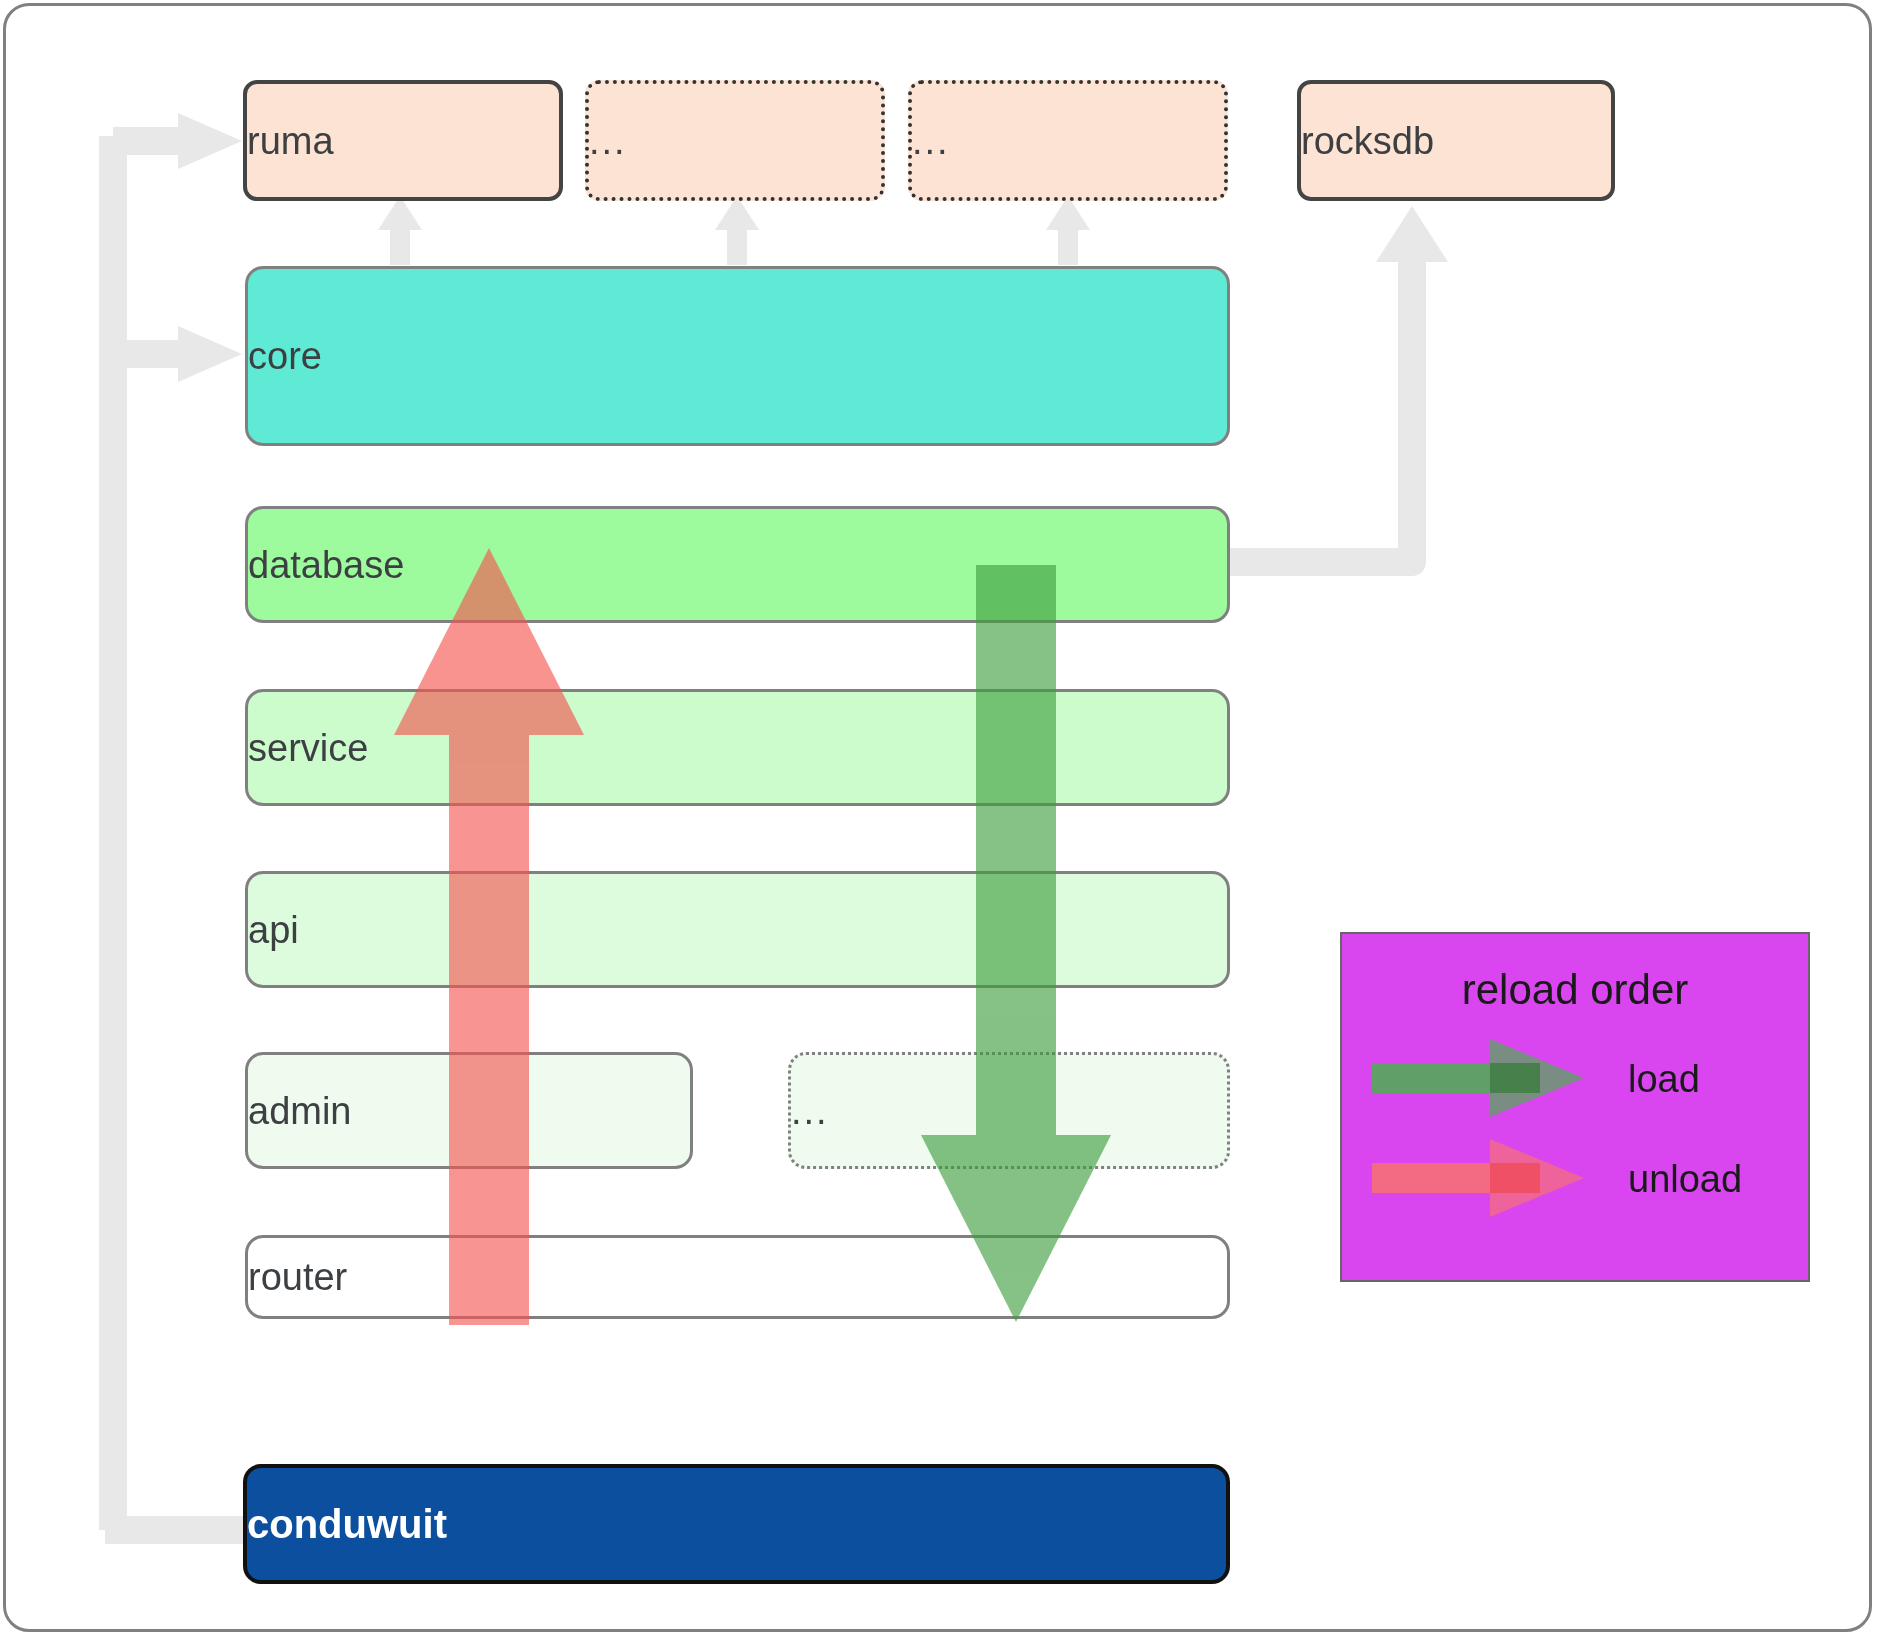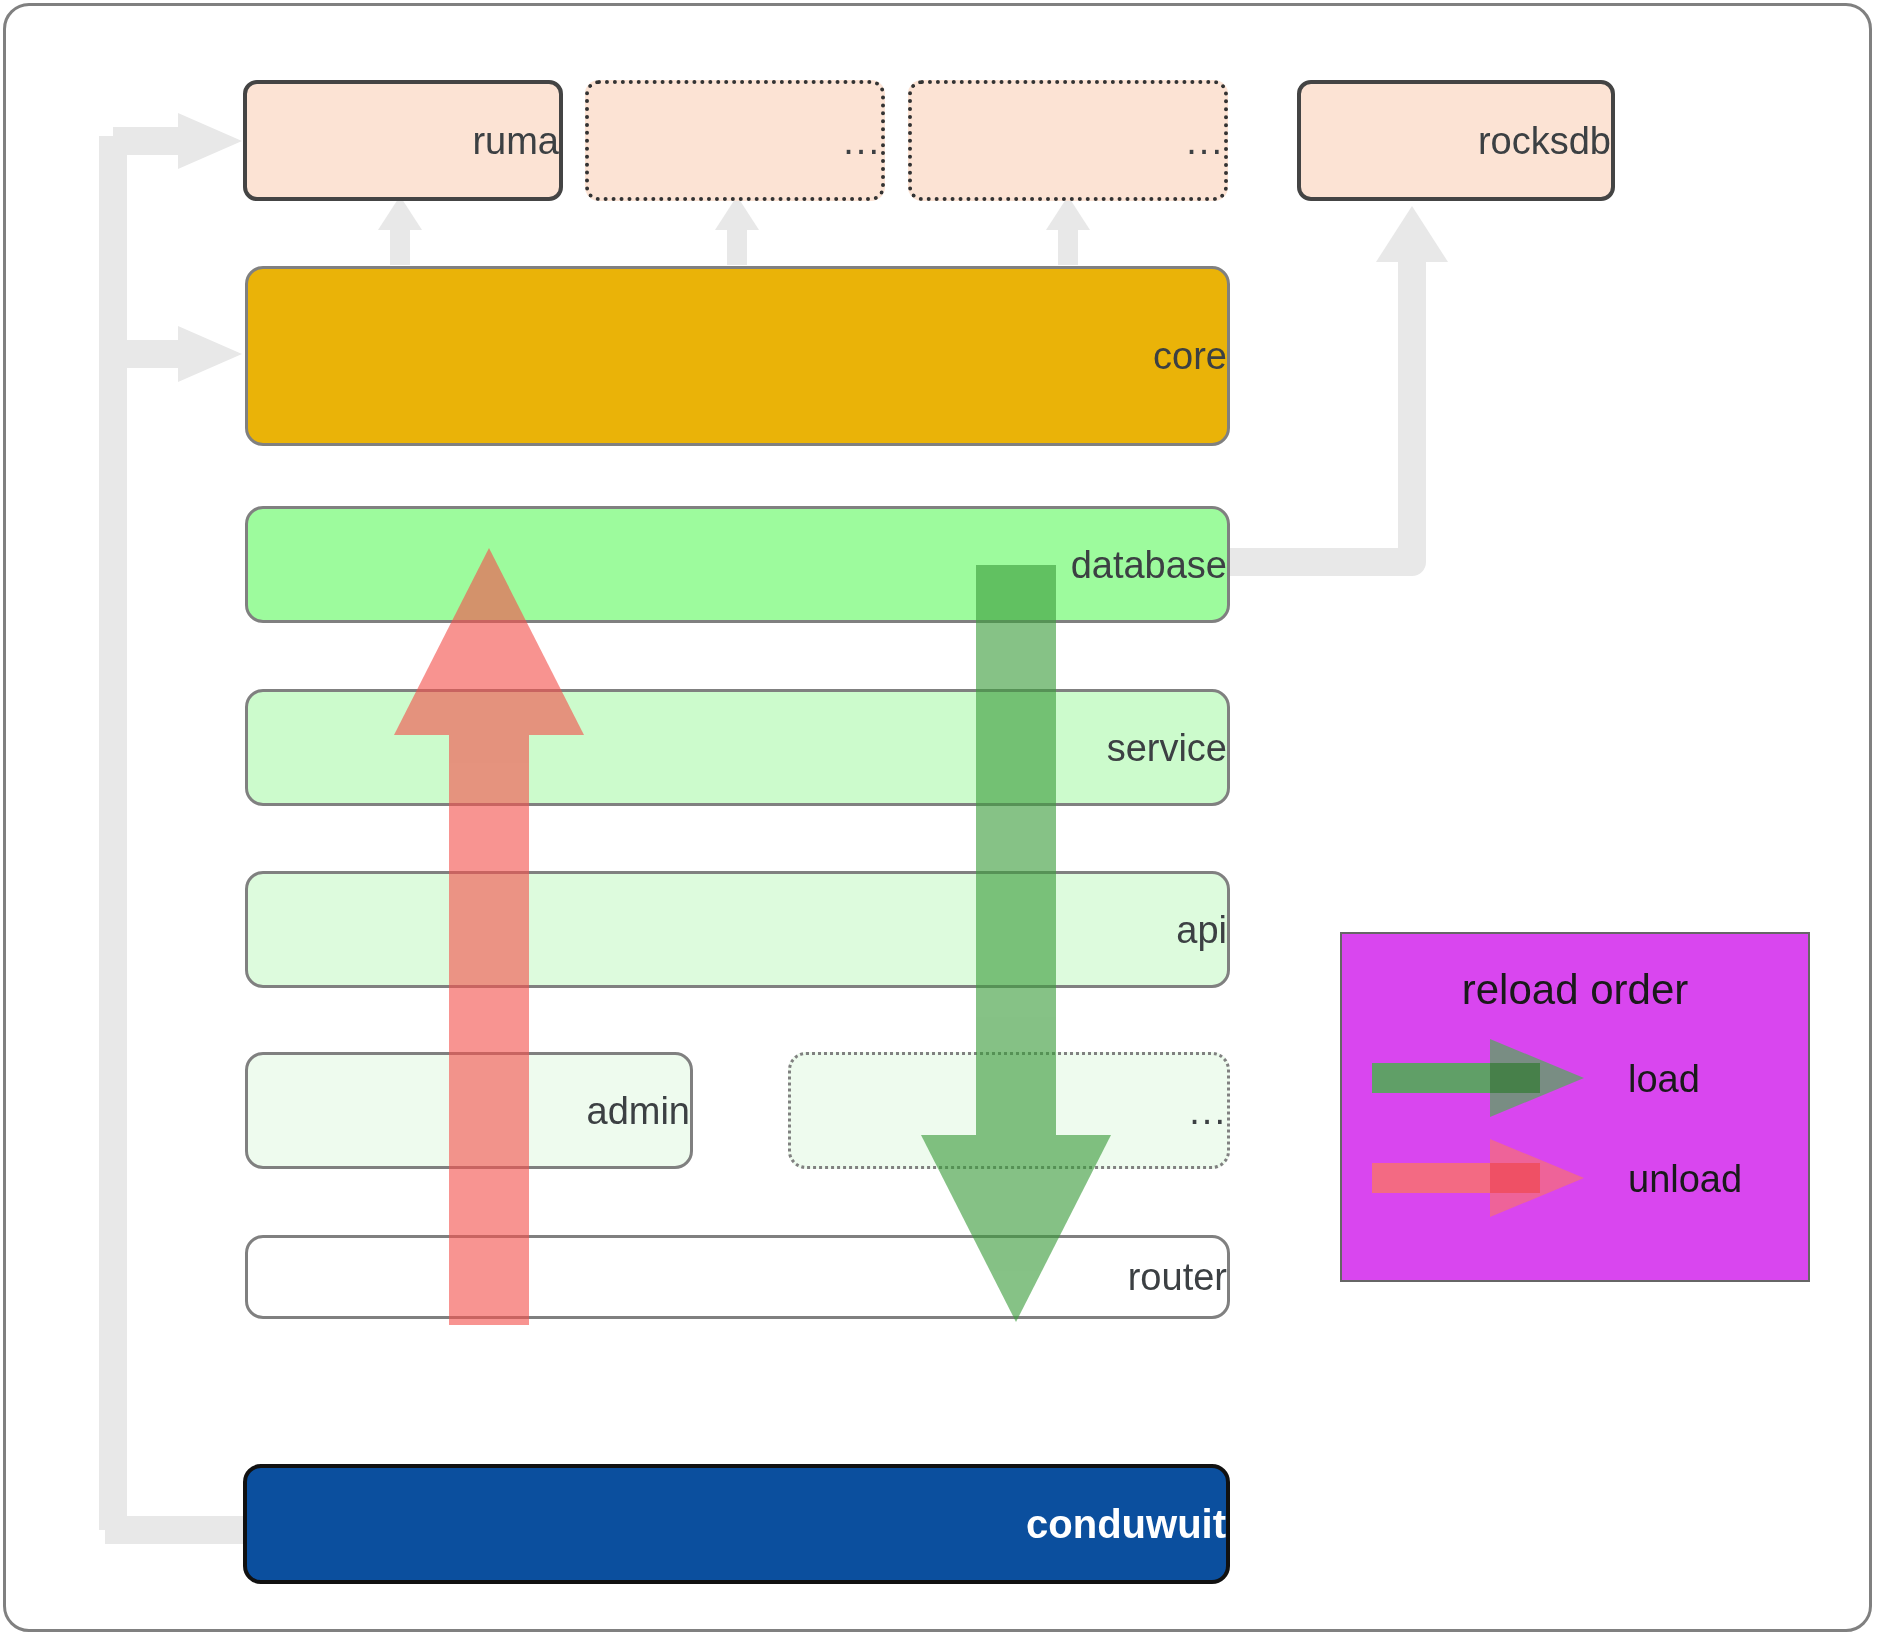--- a/index.html
+++ b/index.html
@@ -34,42 +34,41 @@
     top: 0;
     width: 1883px;
     height: 1643px;
     pointer-events: none;
   }
   .node {
     position: absolute;
     box-sizing: border-box;
     display: flex;
     align-items: center;
-    justify-content: flex-end;
+    justify-content: flex-start;
     color: #3c4043;
     font-size: 38px;
     font-family: "Liberation Sans", sans-serif;
-    padding-left: 28px;
   }
   .node-label {
     position: relative;
     z-index: 2;
     line-height: 1;
   }
   
   .dep {
     background: #fce3d4;
     border-radius: 14px;
     height: 121px;
   }
   .dep.solid { border: 4px solid #444444; }
   .dep.dotted { border: 4px dotted #333333; }
 
   .core-box {
-    background: #eab308;
+    background: #5eead4;
     border: 3px solid #808080;
     border-radius: 18px;
   }
   .db-box {
     background: #9dfb9d;
     border: 3px solid #808080;
     border-radius: 18px;
   }
   .svc-box {
     background: #ccfbcc;

